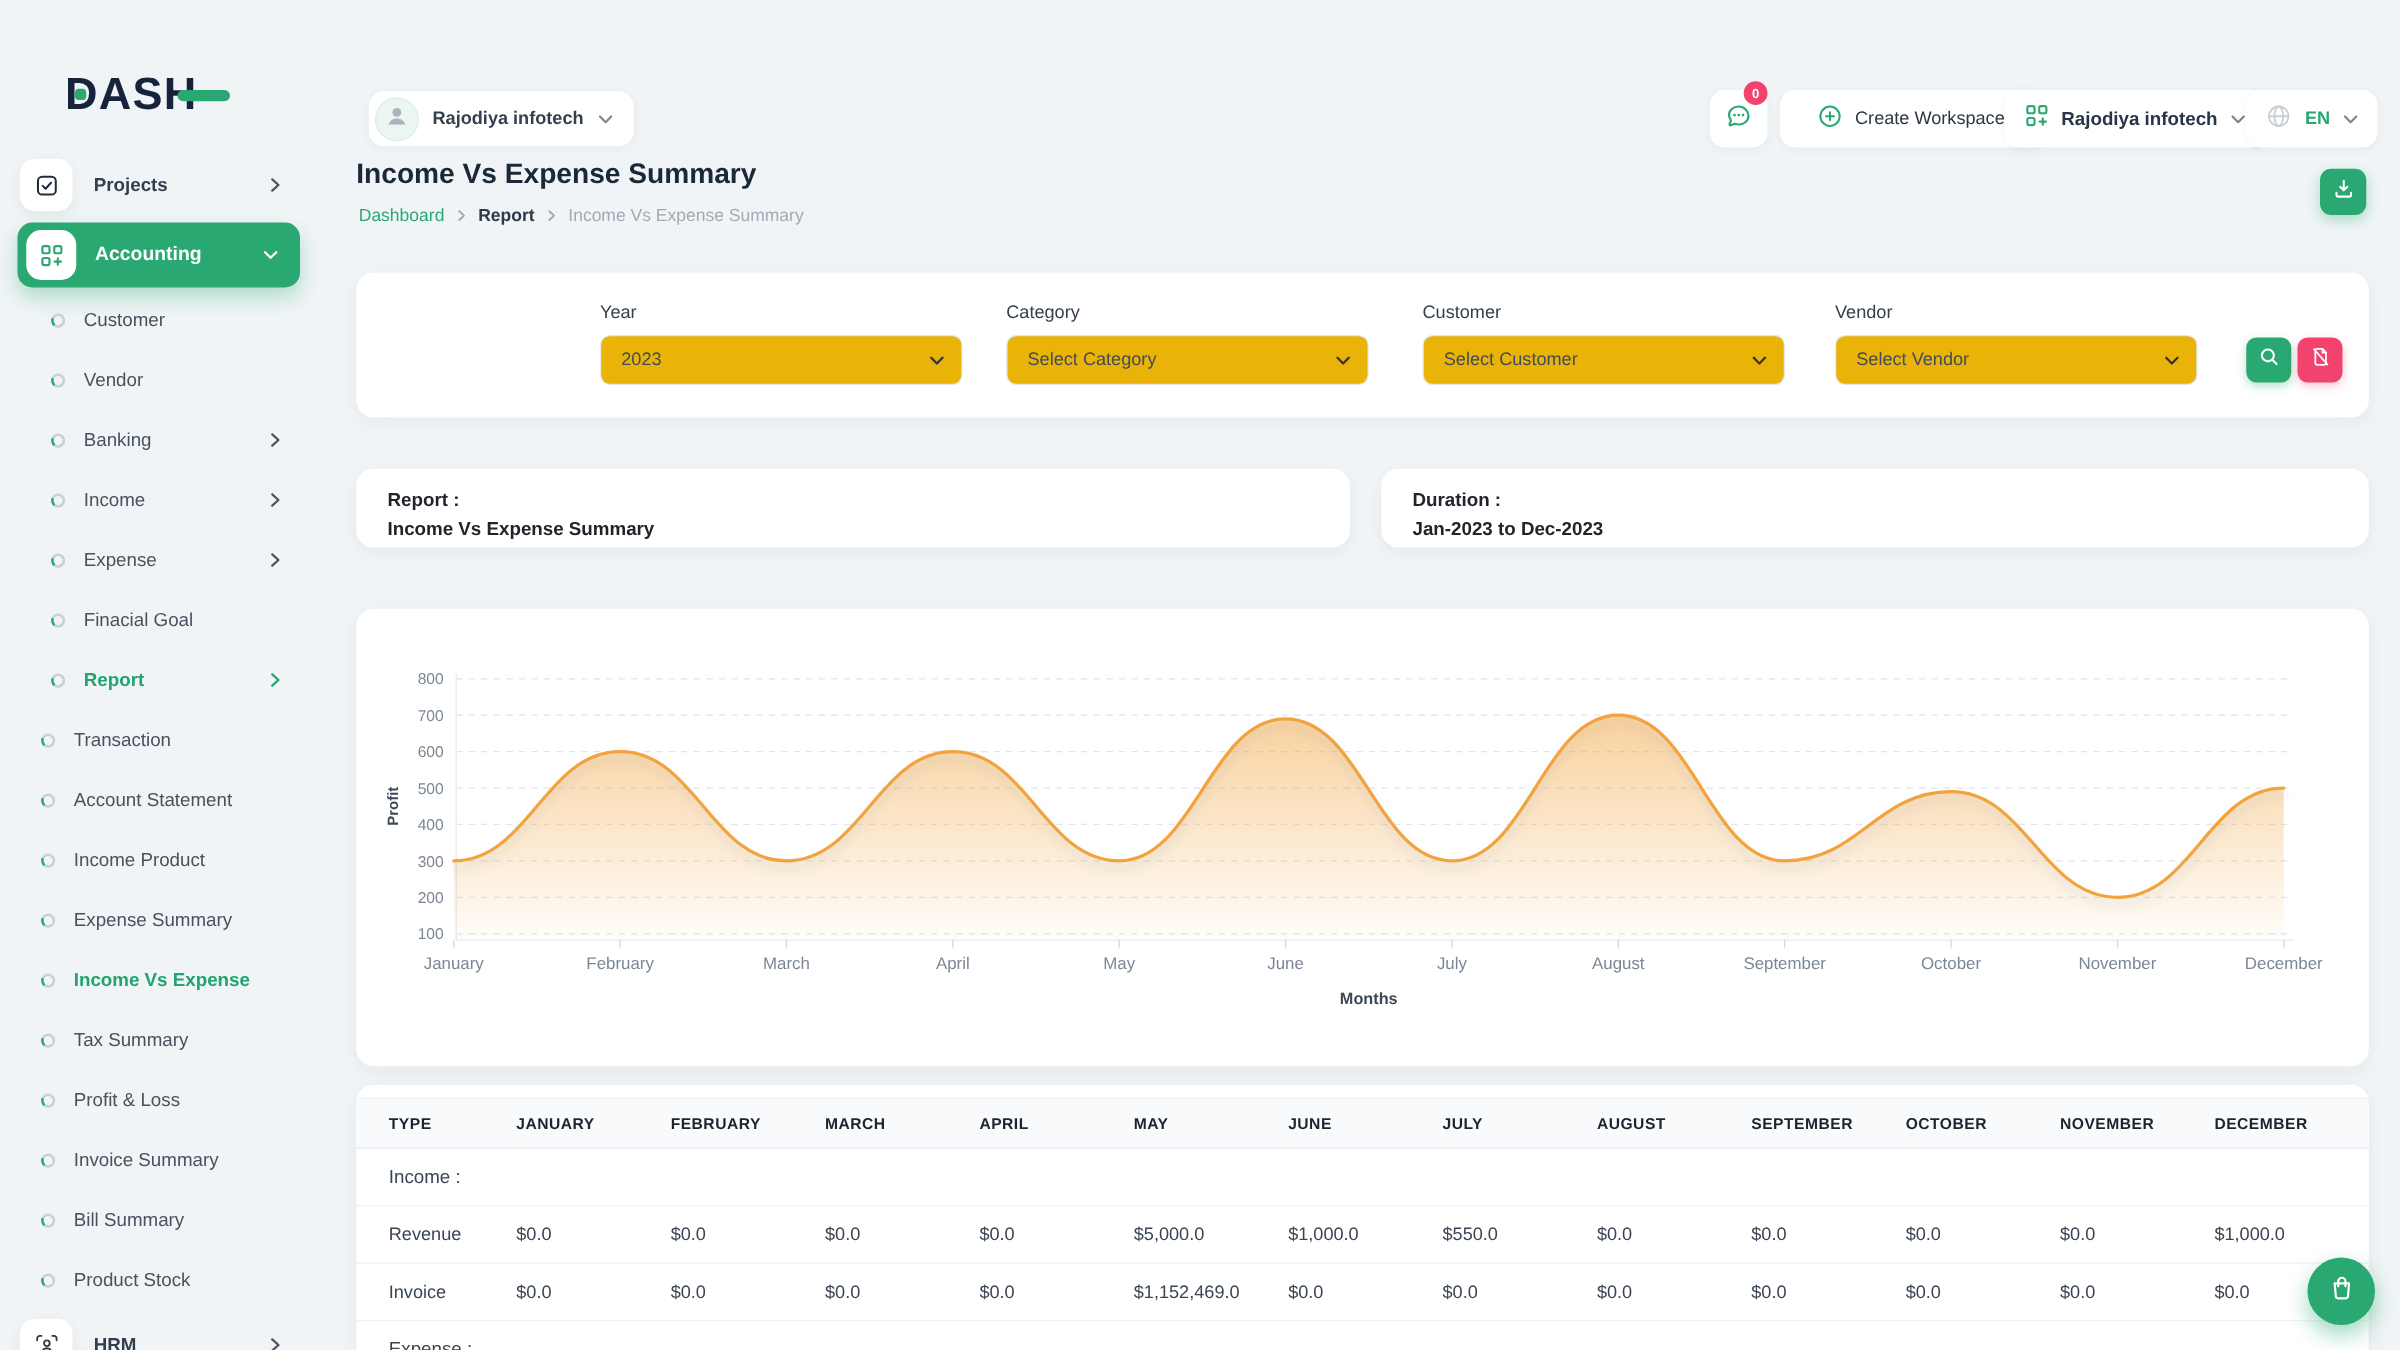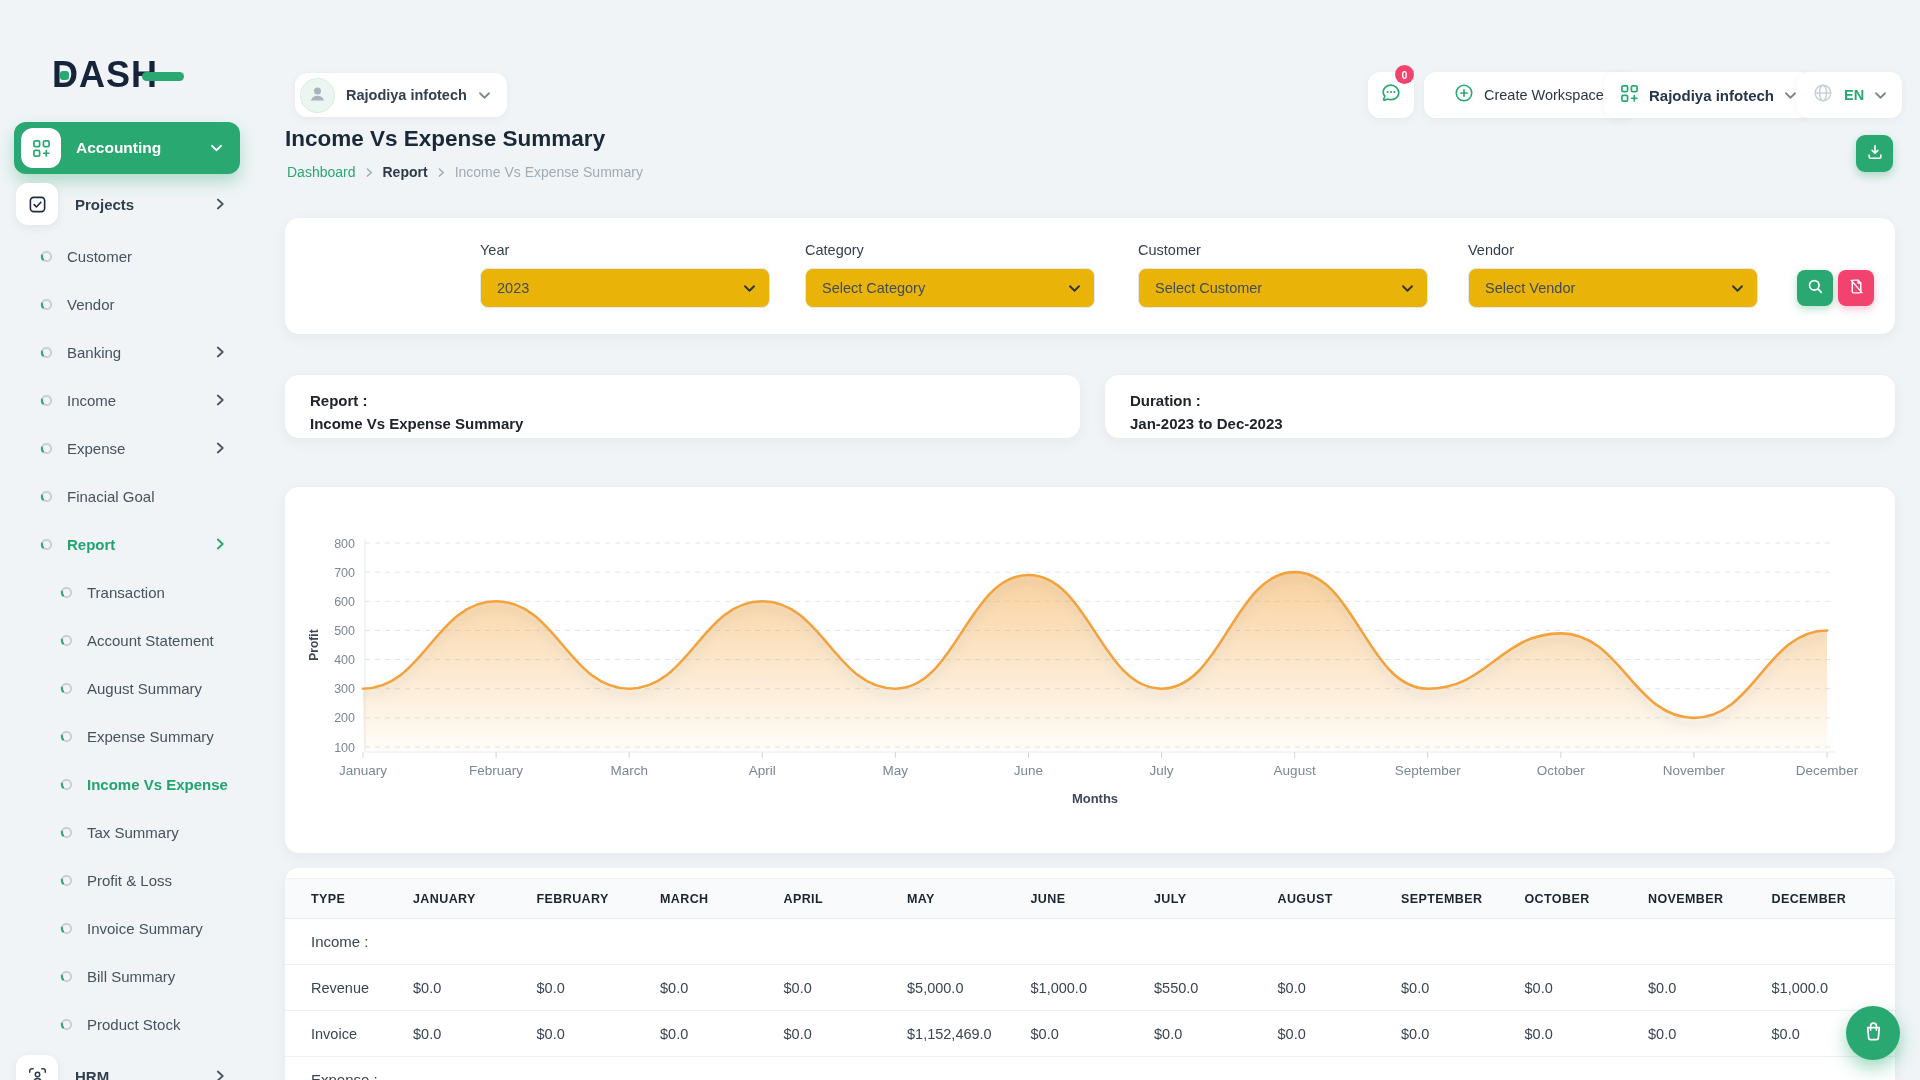--- a/index.html
+++ b/index.html
@@ -10,21 +10,21 @@
   
   .sidebar { position:absolute; left:0; top:0; width:250px; height:1080px; }
   .logo { position:relative; margin:52px 0 0 52px; height:46px; display:flex; align-items:center; width:150px; }
   .logo-text { font-size:36px; font-weight:800; letter-spacing:1px; color:#15233b; line-height:1; }
   .logo-bar { width:42px; height:9px; background:#2aa871; border-radius:5px; margin-left:-16px; margin-top:2px; }
   .logo-dot { position:absolute; left:8px; top:19px; width:9px; height:9px; background:#2aa871; border-radius:3px; }
   .nav { position:absolute; left:0; top:120px; width:250px; }
   .s-row { position:relative; display:flex; align-items:center; cursor:pointer; }
   .s-row.boxed { height:56px; padding-left:16px; }
   .s-row.plain { height:48px; padding-left:40px; }
-  .s-row.sub   { height:48px; padding-left:60px; }
+  .s-row.sub   { height:48px; padding-left:32px; }
   .icon-box { width:42px; height:42px; background:#ffffff; border-radius:12px; box-shadow:0 3px 10px rgba(25,45,70,.07); display:flex; align-items:center; justify-content:center; flex:0 0 auto; }
   .s-label { margin-left:17px; font-size:15px; font-weight:500; color:#47525f; }
   .boxed .s-label { font-weight:600; color:#323e4c; }
   .s-bullet { display:flex; margin-right:0; flex:0 0 auto; }
   .s-bullet + .s-label { margin-left:14px; }
   .s-chev { position:absolute; left:216px; top:50%; transform:translateY(-50%); color:#4a5560; display:flex; }
   .s-row.hl .s-label, .s-row.hl .s-chev { color:#21a46d; font-weight:700; }
   .s-row.activebtn { height:56px; padding:0; }
   .active-pill { display:flex; align-items:center; width:226px; height:52px; margin-left:14px; background:#2aa871; border-radius:12px; box-shadow:0 8px 16px rgba(42,168,113,.32); padding-left:7px; position:relative; }
   .active-pill .icon-box { box-shadow:none; width:40px; height:40px; }
@@ -88,52 +88,52 @@
 
 <div class="app">
 
   <aside class="sidebar">
     <div class="logo">
       <span class="logo-text">DASH</span>
       <span class="logo-bar"></span>
       <span class="logo-dot"></span>
     </div>
     <nav class="nav">
+        <div class="s-row boxed">
+          <span class="icon-box">
+            <svg viewBox="0 0 20 20" width="19" height="19" fill="none" stroke="#1e2c40" stroke-width="1.7" stroke-linecap="round" stroke-linejoin="round">
+              <rect x="2.5" y="2.5" width="15" height="15" rx="3.5"></rect>
+              <path d="M6.5 10.2l2.4 2.4 4.6-5"></path>
+            </svg>
+          </span>
+          <span class="s-label">Projects</span>
+          <span class="s-chev ic">
+            <svg viewBox="0 0 10 14" width="9" height="13" fill="none" stroke="currentColor" stroke-width="2" stroke-linecap="round" stroke-linejoin="round">
+              <path d="M2 2l5.5 5L2 12"></path>
+            </svg>
+          </span>
+        </div>
         <div class="s-row activebtn">
           <div class="active-pill">
         <span class="icon-box">
               <svg viewBox="0 0 20 20" width="19" height="19" fill="none" stroke="#2aa871" stroke-width="1.8" stroke-linecap="round">
                 <rect x="2" y="2" width="6" height="6" rx="1.5"></rect>
                 <rect x="12" y="2" width="6" height="6" rx="1.5"></rect>
                 <rect x="2" y="12" width="6" height="6" rx="1.5"></rect>
                 <path d="M15 12.3v5.4M12.3 15h5.4"></path>
               </svg>
             </span>
             <span class="s-label">Accounting</span>
             <span class="s-chev ic">
               <svg viewBox="0 0 14 10" width="13" height="9" fill="none" stroke="currentColor" stroke-width="2" stroke-linecap="round" stroke-linejoin="round">
                 <path d="M2 2.5l5 5 5-5"></path>
               </svg>
             </span>
           </div>
         </div>
-        <div class="s-row boxed">
-          <span class="icon-box">
-            <svg viewBox="0 0 20 20" width="19" height="19" fill="none" stroke="#1e2c40" stroke-width="1.7" stroke-linecap="round" stroke-linejoin="round">
-              <rect x="2.5" y="2.5" width="15" height="15" rx="3.5"></rect>
-              <path d="M6.5 10.2l2.4 2.4 4.6-5"></path>
-            </svg>
-          </span>
-          <span class="s-label">Projects</span>
-          <span class="s-chev ic">
-            <svg viewBox="0 0 10 14" width="9" height="13" fill="none" stroke="currentColor" stroke-width="2" stroke-linecap="round" stroke-linejoin="round">
-              <path d="M2 2l5.5 5L2 12"></path>
-            </svg>
-          </span>
-        </div>
         <div class="s-row plain">
           <span class="s-bullet ic">
             <svg viewBox="0 0 14 14" width="13" height="13" fill="none">
               <circle cx="7" cy="7" r="5" stroke="#c9d0d7" stroke-width="2.2"></circle>
               <path d="M3.2 10.2A5 5 0 0 1 2.1 5.9" stroke="#2aa871" stroke-width="2.2" stroke-linecap="round"></path>
             </svg>
           </span>
           <span class="s-label">Customer</span>
         </div>
         <div class="s-row plain">
@@ -228,21 +228,21 @@
           </span>
           <span class="s-label">Account Statement</span>
         </div>
         <div class="s-row sub">
           <span class="s-bullet ic">
             <svg viewBox="0 0 14 14" width="13" height="13" fill="none">
               <circle cx="7" cy="7" r="5" stroke="#c9d0d7" stroke-width="2.2"></circle>
               <path d="M3.2 10.2A5 5 0 0 1 2.1 5.9" stroke="#2aa871" stroke-width="2.2" stroke-linecap="round"></path>
             </svg>
           </span>
-          <span class="s-label">August Summary</span>
+          <span class="s-label">Income Product</span>
         </div>
         <div class="s-row sub">
           <span class="s-bullet ic">
             <svg viewBox="0 0 14 14" width="13" height="13" fill="none">
               <circle cx="7" cy="7" r="5" stroke="#c9d0d7" stroke-width="2.2"></circle>
               <path d="M3.2 10.2A5 5 0 0 1 2.1 5.9" stroke="#2aa871" stroke-width="2.2" stroke-linecap="round"></path>
             </svg>
           </span>
           <span class="s-label">Expense Summary</span>
         </div>

